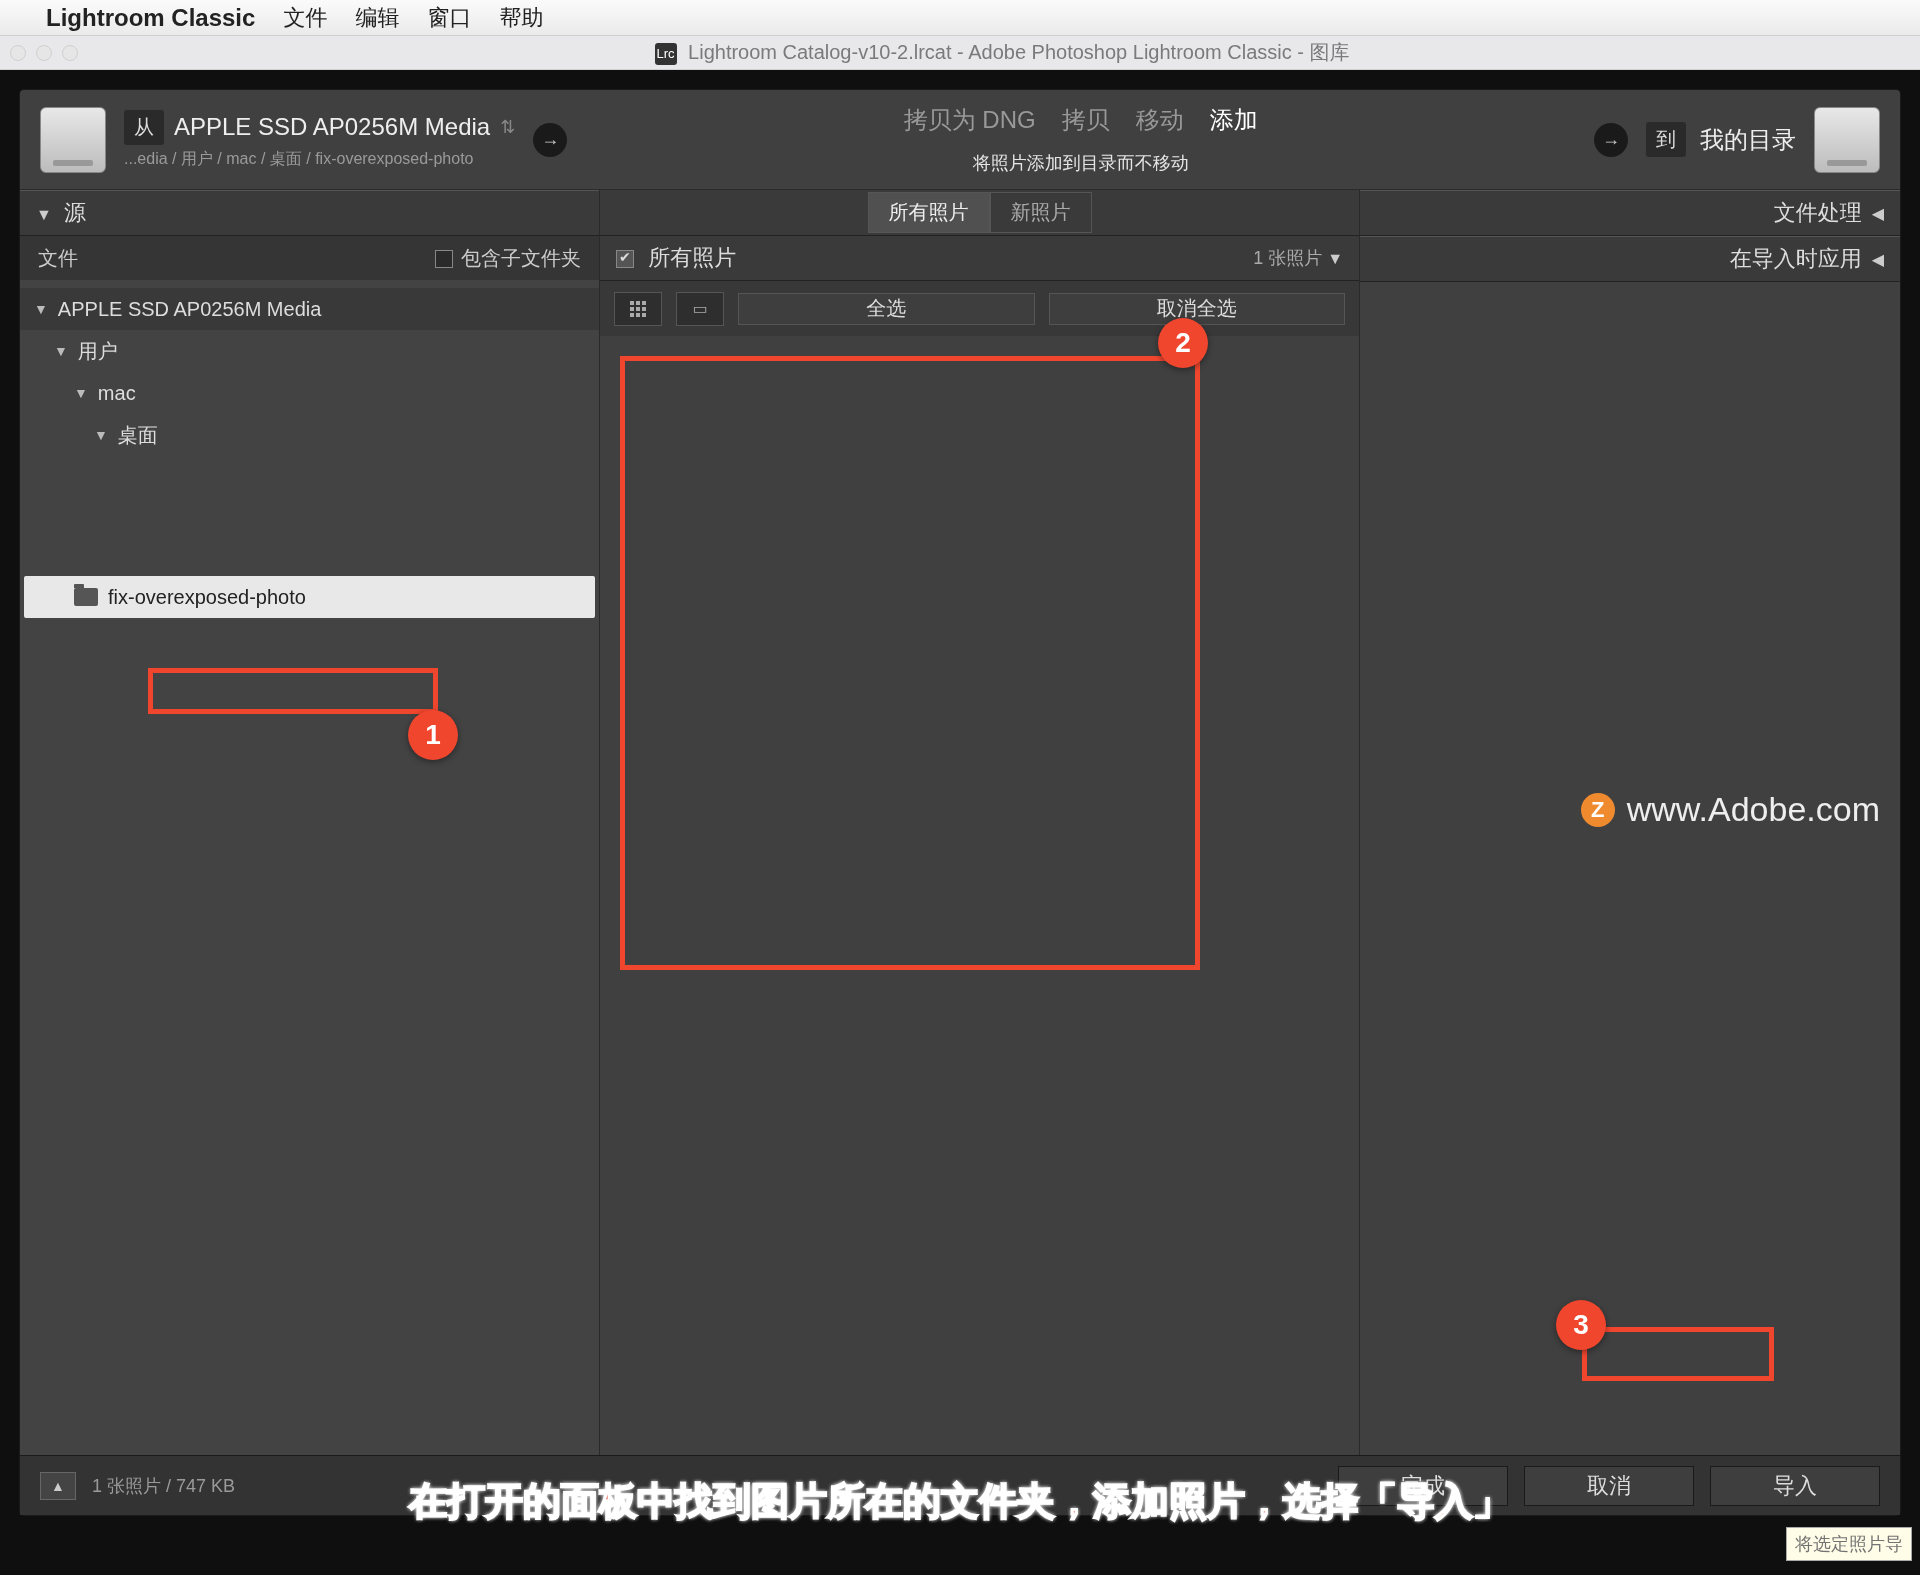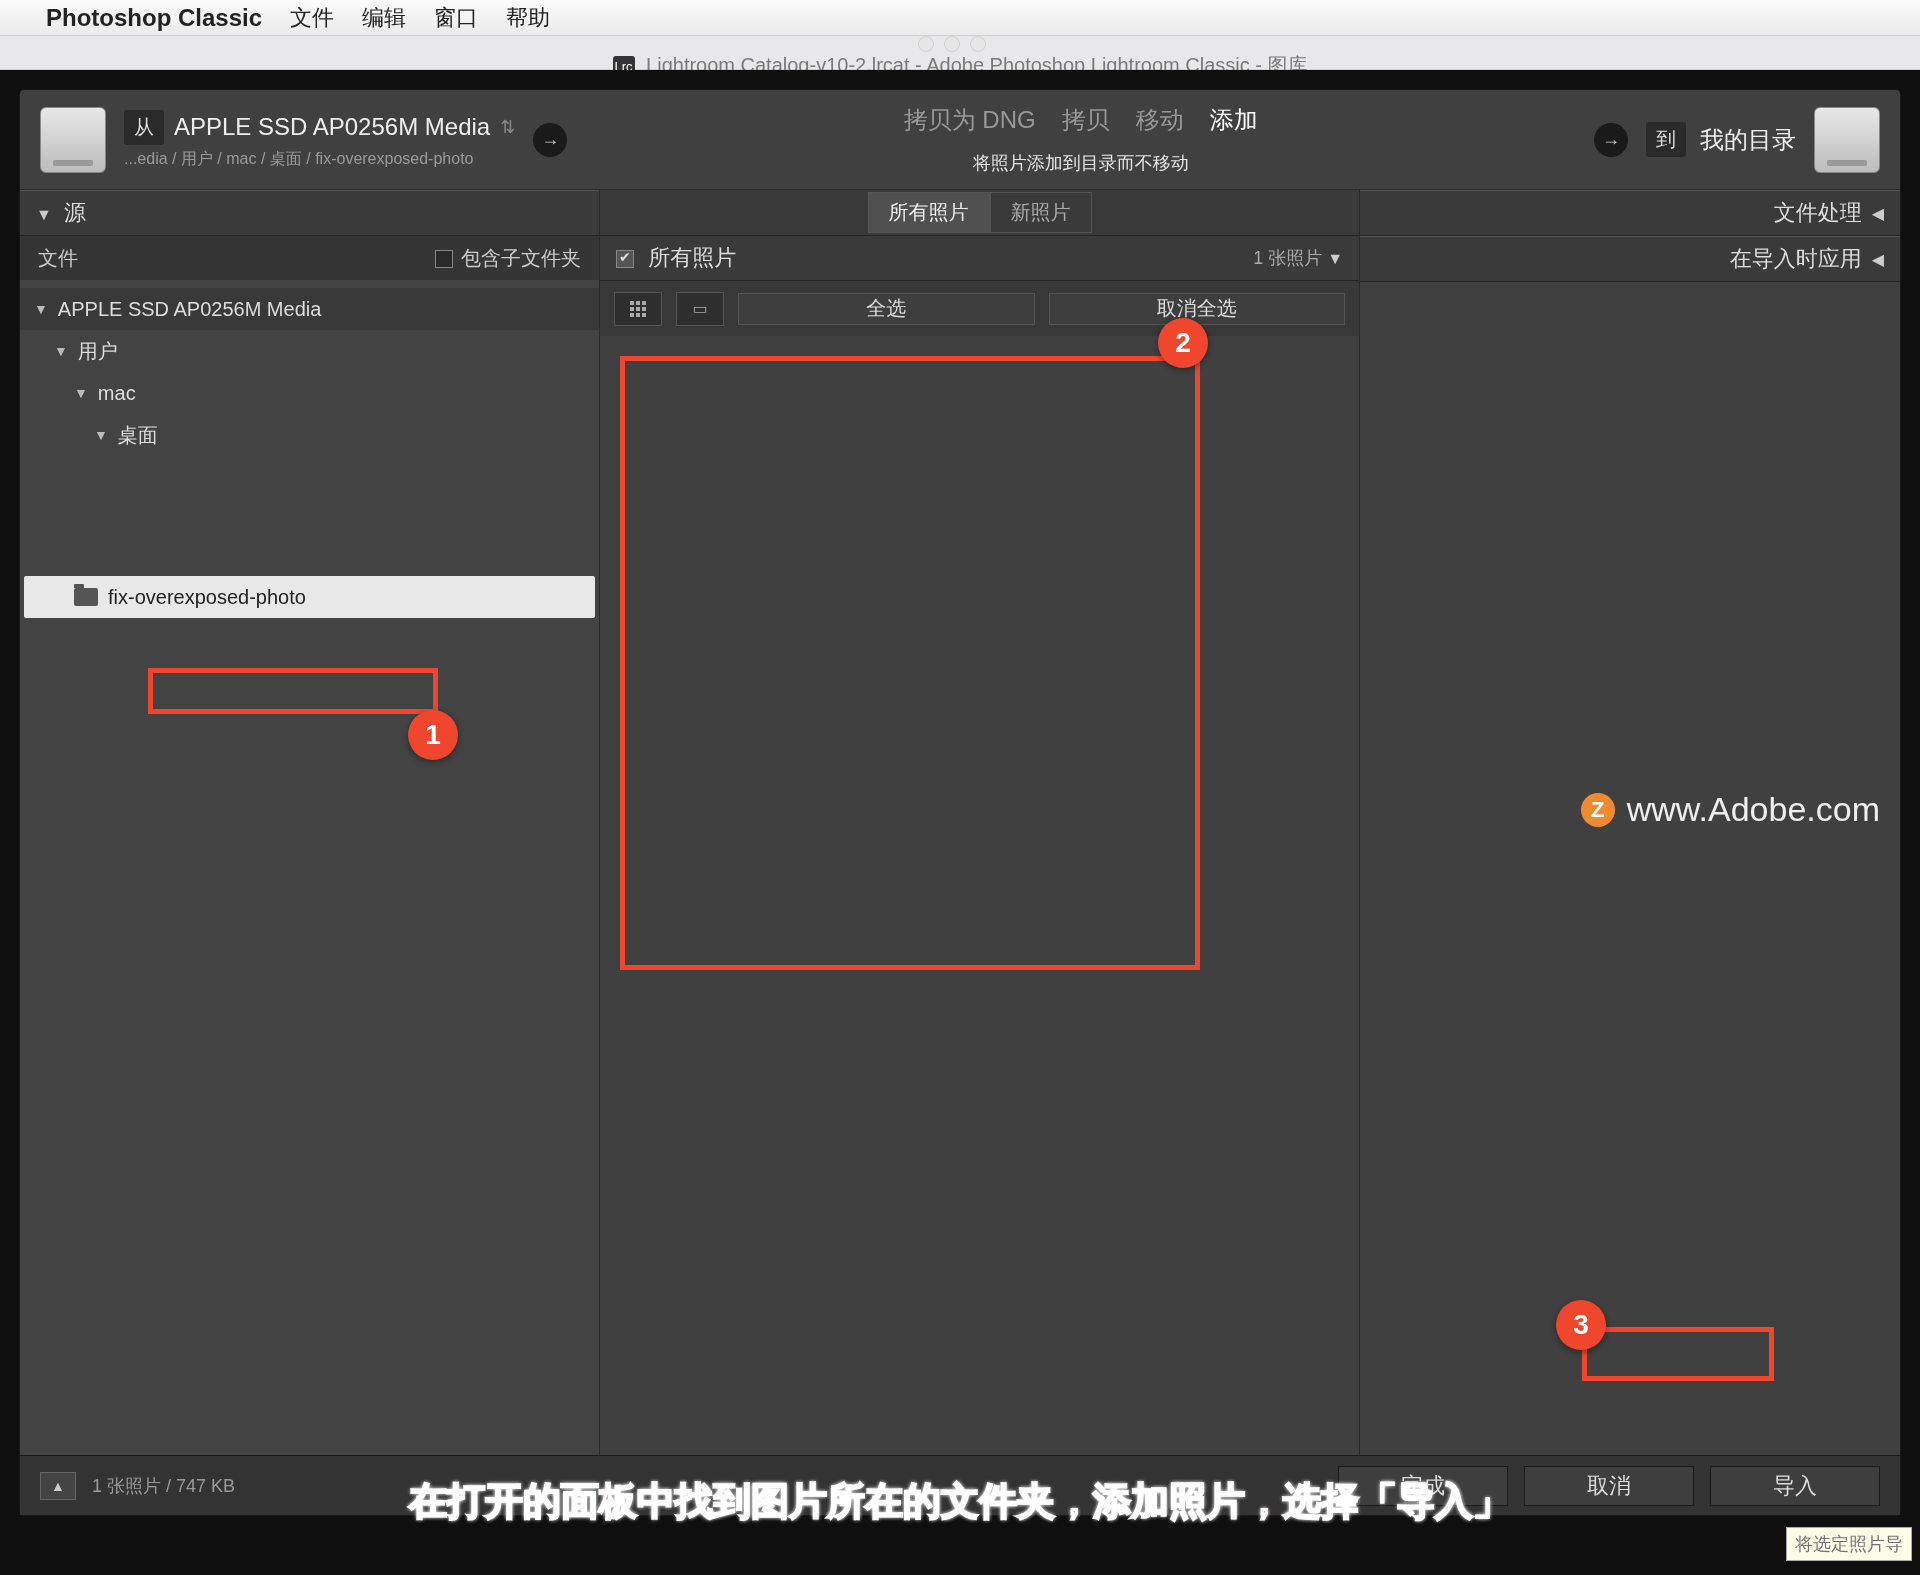--- a/index.html
+++ b/index.html
@@ -2,21 +2,21 @@
 <html><head>
 <meta charset="utf-8">
 <style>
 * { margin: 0; padding: 0; box-sizing: border-box; font-family: -apple-system, "Helvetica Neue", Arial, sans-serif; }
 body { background: #fff; width: 1920px; height: 1575px; overflow: hidden; position: relative; }
 
 .menubar { height: 36px; background: linear-gradient(#fbfbfb,#eaeaea); display: flex; align-items: center; padding: 0 18px; gap: 28px; font-size: 22px; color: #222; border-bottom: 1px solid #d0d0d0; }
 .menubar .app-name { font-weight: 700; font-size: 24px; }
 .apple { font-size: 26px; }
 
-.titlebar { height: 34px; background: #e8e8ea; display: flex; align-items: center; padding: 0 10px; font-size: 20px; color: #7a7a7c; border-bottom: 1px solid #d0d0d0; flex-direction: column; }
+.titlebar { height: 34px; background: #e8e8ea; display: flex; align-items: center; padding: 0 10px; font-size: 20px; color: #7a7a7c; border-bottom: 1px solid #d0d0d0; }
 .traffic { display: flex; gap: 10px; margin-right: 16px; }
 .traffic span { width: 16px; height: 16px; border-radius: 50%; background: #e6e6e6; border: 1px solid #d0d0d0; }
 .title-center { flex: 1; text-align: center; }
 .lrc-badge { display: inline-block; width: 22px; height: 22px; background: #333; color: #fff; font-size: 13px; line-height: 22px; text-align: center; border-radius: 3px; margin-right: 6px; vertical-align: middle; }
 
 .app-body { position: absolute; top: 70px; left: 0; right: 0; bottom: 0; background: #0f0f0f; padding: 20px 20px 60px 20px; }
 
 .import-panel { background: #404040; border-radius: 4px; height: 100%; display: flex; flex-direction: column; box-shadow: 0 0 0 1px #1a1a1a; }
 
 .hdr { height: 100px; display: flex; align-items: center; padding: 0 20px; gap: 18px; border-bottom: 1px solid #2a2a2a; }
@@ -100,21 +100,21 @@
 
 .caption { position:absolute; left:0; right:0; bottom:48px; text-align:center; font-size:38px; font-weight:700; color:#f0462e; -webkit-text-stroke:2px #fff; text-shadow:0 0 4px #fff,0 0 4px #fff; z-index:60; }
 
 .tooltip { position:absolute; right:8px; bottom:14px; background:#fffde7; border:1px solid #aaa; padding:4px 8px; font-size:18px; color:#737373; z-index:55; }
 </style>
 </head>
 <body>
 
 <div class="menubar">
   <span class="apple"></span>
-  <span class="app-name">Photoshop Classic</span>
+  <span class="app-name">Lightroom Classic</span>
   <span>文件</span>
   <span>编辑</span>
   <span>窗口</span>
   <span>帮助</span>
 </div>
 
 <div class="titlebar">
   <div class="traffic">
       <span></span>
       <span></span>

